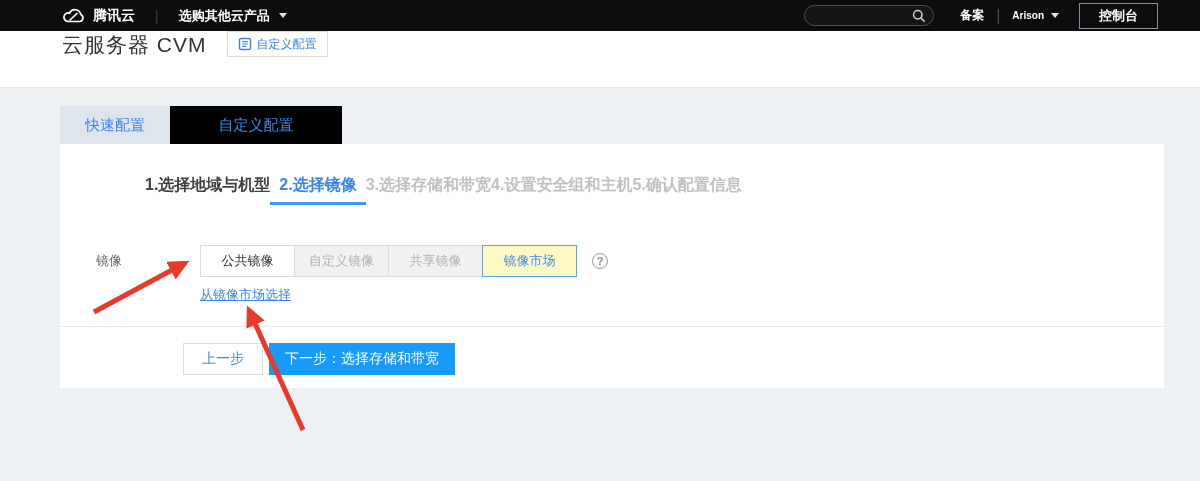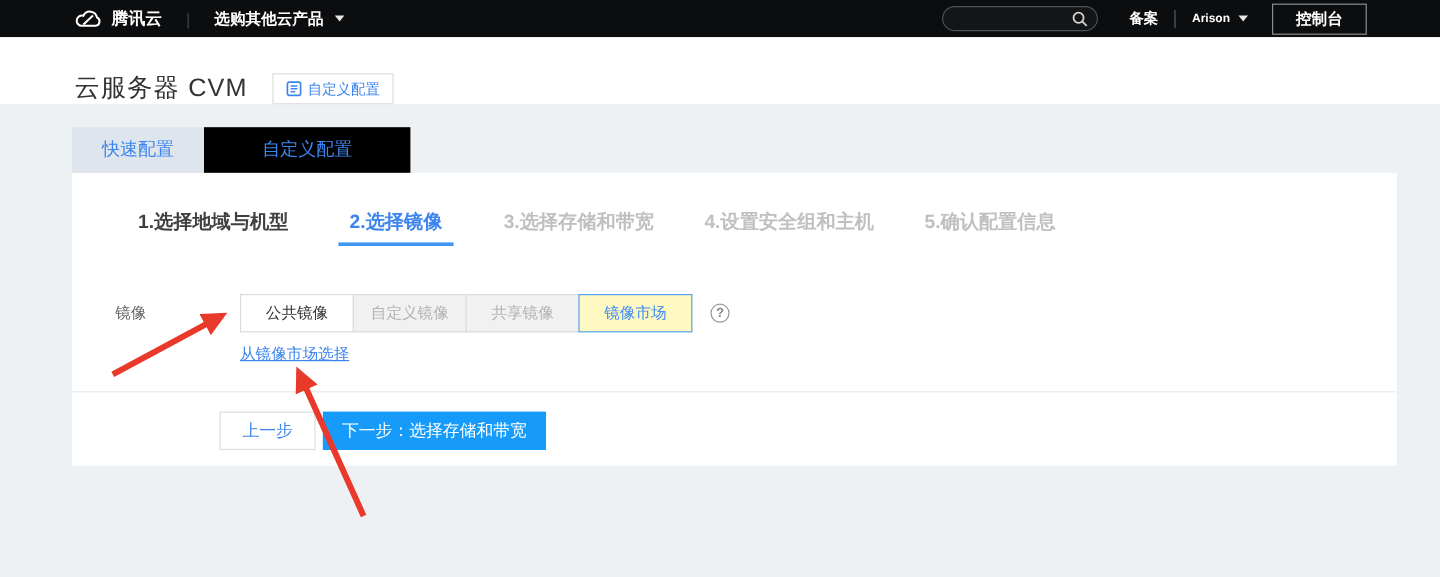--- a/index.html
+++ b/index.html
@@ -21,42 +21,42 @@
   .flex-spacer { flex:1; }
   .search-pill {
     width:130px; height:21px; border:1px solid #4e5053; border-radius:11px; background:#141517;
     display:flex; align-items:center; justify-content:flex-end; padding-right:7px; margin-right:26px;
   }
   .search-pill input { flex:1; background:transparent; border:none; outline:none; color:#ddd; font-size:12px; padding-left:10px; min-width:0; }
   .top-link { font-size:12px; font-weight:bold; cursor:pointer; }
   .top-sep2 { color:#4a4c4f; margin:0 12px; }
   .user-nav { display:flex; align-items:center; gap:7px; font-size:10px; font-weight:bold; cursor:pointer; }
   .console-btn {
-    margin-left:20px; margin-right:61px; background:transparent; border:1px solid #8b8d90; color:#fff;
+    margin-left:20px; margin-right:42px; background:transparent; border:1px solid #8b8d90; color:#fff;
     font-size:13px; font-weight:bold; padding:3px 19px; cursor:pointer; font-family:inherit;
   }
 
   
-  .page-header { height:57px; background:#fff; border-bottom:1px solid #e8eaec; display:flex; align-items:flex-end; }
+  .page-header { height:57px; background:#fff; border-bottom:1px solid #e8eaec; display:flex; align-items:flex-start; }
   .page-title { margin-left:62px; font-size:21px; color:#333; letter-spacing:1px; }
   .purchase-btn {
     margin-left:20px; height:26px; border:1px solid #ddd; background:#fff; color:#3d85ee;
     font-size:12px; display:flex; align-items:center; gap:5px; padding:0 10px; cursor:pointer; font-family:inherit;
   }
 
   
   .tabs { position:absolute; left:60px; top:106px; display:flex; z-index:2; }
   .tab { height:38px; line-height:38px; text-align:center; font-size:15px; color:#3d85ee; cursor:pointer; }
   .tab-quick { width:110px; background:#dee5ed; }
   .tab-custom { width:172px; background:#000000; }
 
   
   .card { position:absolute; left:60px; top:144px; width:1104px; height:244px; background:#fff; z-index:1; }
 
-  .steps { display:flex; align-items:flex-start; padding:31px 0 0 55px; gap:42px; font-size:16px; font-weight:bold; white-space:nowrap; }
+  .steps { display:flex; align-items:flex-start; padding:31px 0 0 85px; font-size:16px; font-weight:bold; white-space:nowrap; }
   .step { cursor:pointer; }
   .step-done { color:#404040; }
   .step-active { color:#3d85ee; padding:0 9px 6px; border-bottom:3px solid #3f97f3; }
   .step-pending { color:#c0c0c0; }
 
   .image-row { display:flex; align-items:center; margin-top:40px; padding-left:36px; }
   .image-label { width:104px; font-size:13px; color:#666; }
   .seg-group { display:flex; }
   .seg-btn {
     width:95px; height:32px; font-size:13px; border:1px solid #dcdcdc; background:#fff;

